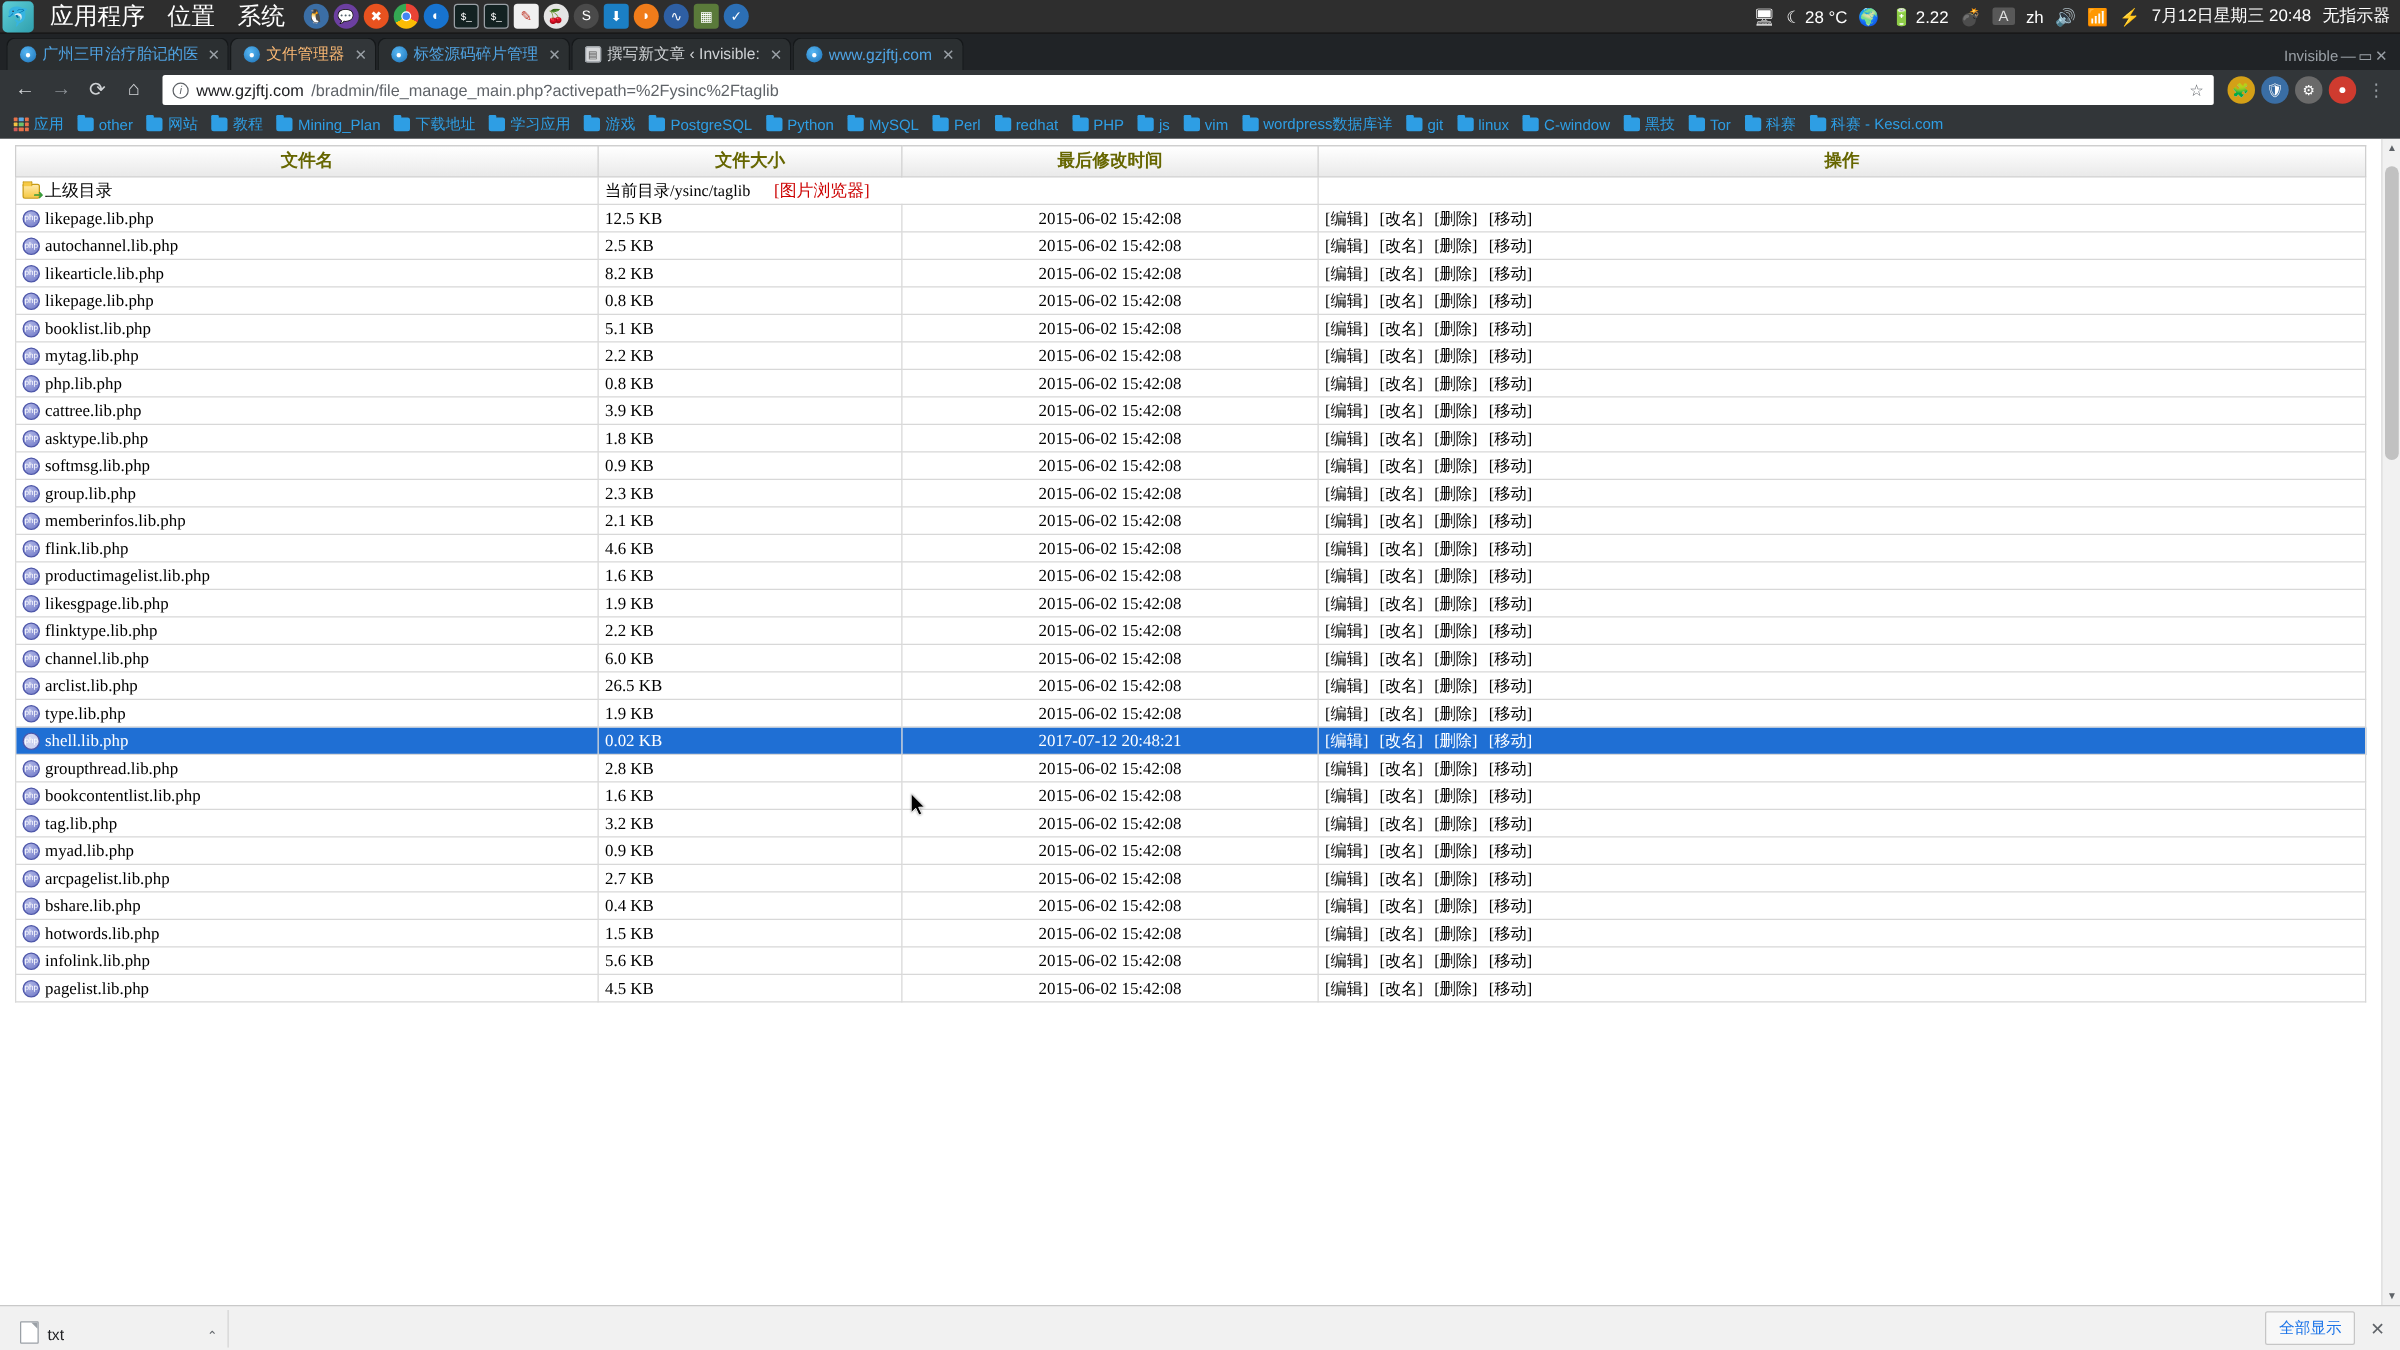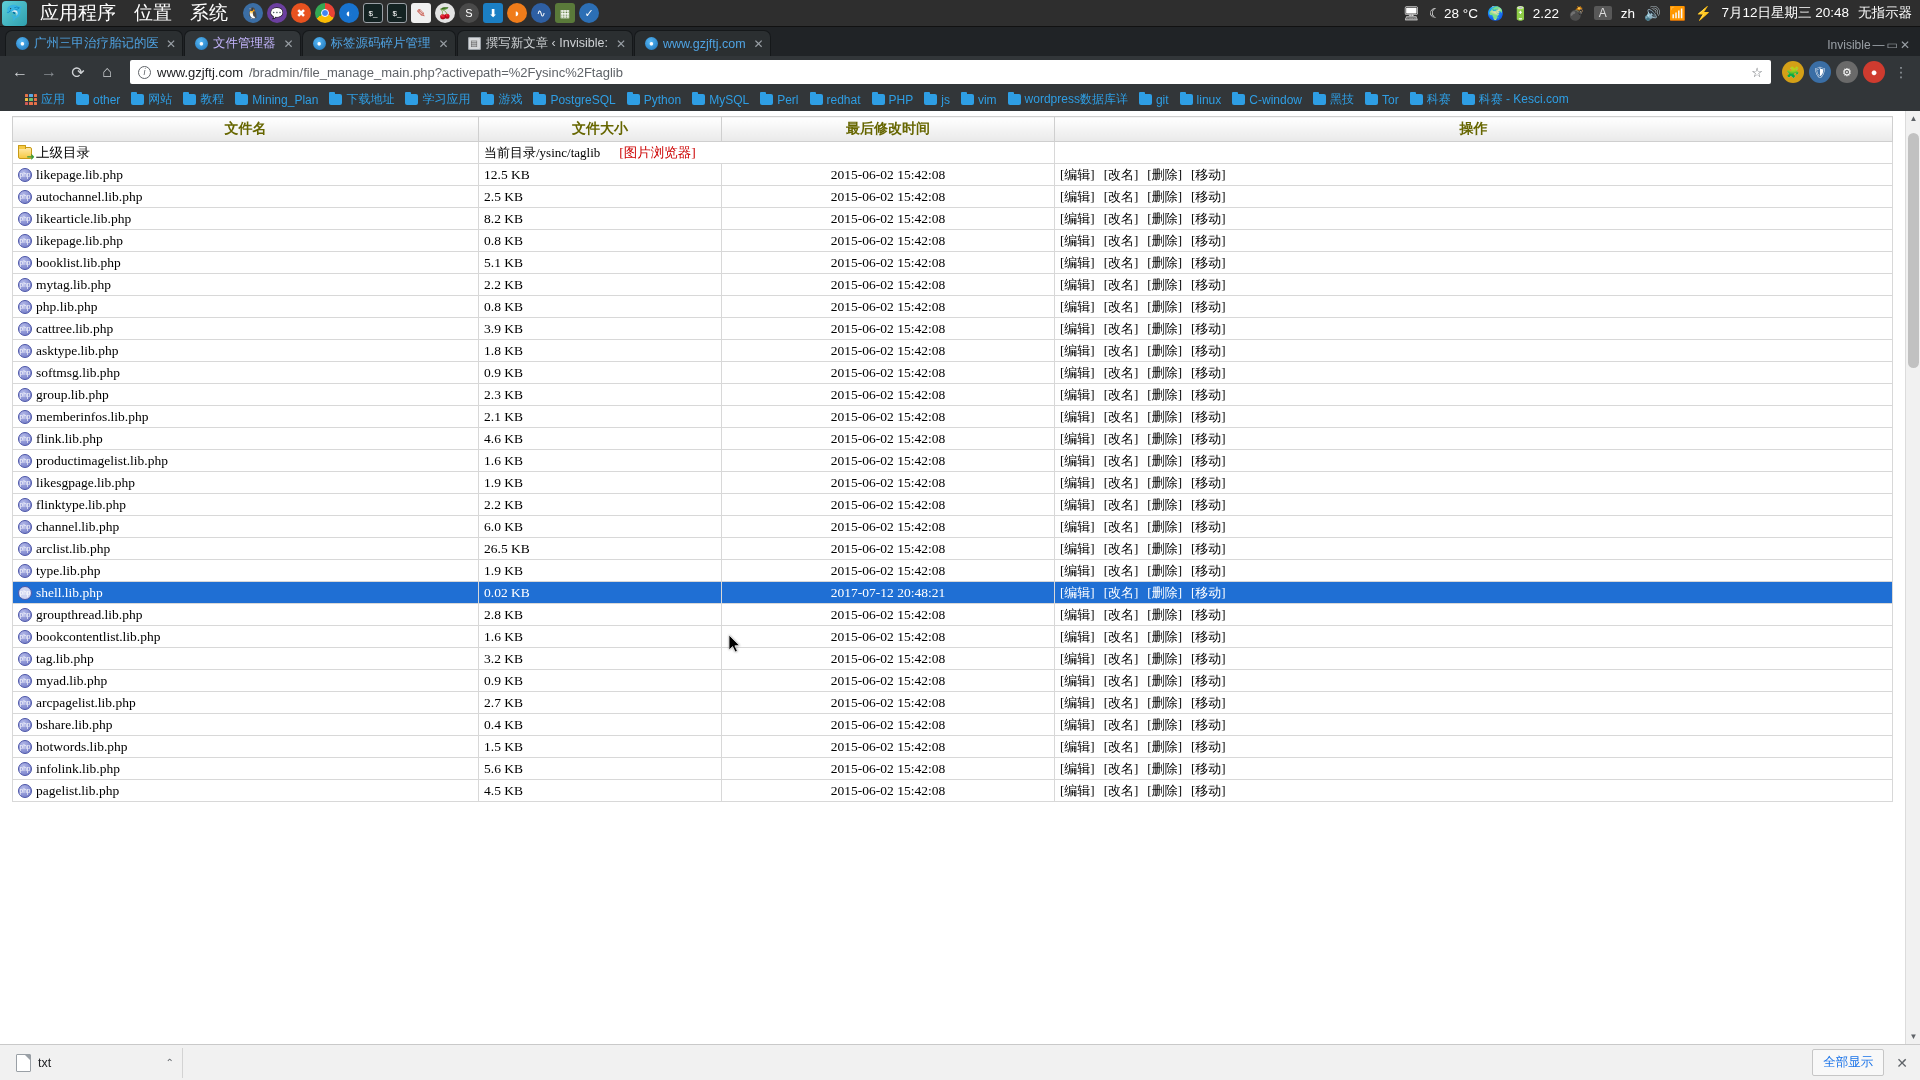--- a/index.html
+++ b/index.html
@@ -74,21 +74,21 @@
     font-size: 8px; color: #fff;
   }
   .tab-fav.doc {
     background: #d6d8da; border-radius: 2px; color: #555;
     box-shadow: inset 0 0 0 1px #9aa0a6;
   }
   .tab-title {
     flex: 1; white-space: nowrap; overflow: hidden;
     text-overflow: clip; color: #4fa3e3; font-size: 12.5px;
   }
-  .tab.active .tab-title { color: #c4b5fd; }
+  .tab.active .tab-title { color: #fdba74; }
   .tab-x { font-size: 12px; color: #9aa0a6; flex: none; padding-left: 3px; }
 
   #toolbar {
     height: 32px; background: #323639;
     display: flex; align-items: center; padding: 0 8px; gap: 5px;
   }
   .nav-btn {
     width: 24px; height: 24px; display: flex;
     align-items: center; justify-content: center;
     color: #8a8f94; font-size: 16px; flex: none;
@@ -111,21 +111,21 @@
   .omni-star { margin-left: auto; color: #5f6368; font-size: 13px; }
   .tb-ico {
     width: 22px; height: 22px; flex: none; border-radius: 50%;
     display: flex; align-items: center; justify-content: center;
     font-size: 11px; color: #fff;
   }
 
   #bookmarks {
     height: 23px; background: #323639;
     display: flex; align-items: center; gap: 1px;
-    padding: 0 20px; overflow: hidden;
+    padding: 0 6px; overflow: hidden;
   }
   .bm {
     display: flex; align-items: center; gap: 4px;
     padding: 2px 5px; font-size: 12px; color: #2e9ee4;
     white-space: nowrap; flex: none;
   }
   .bm-folder {
     width: 13px; height: 11px; background: #2e9ee4;
     border-radius: 1px 2px 2px 2px; flex: none;
     position: relative;
@@ -230,21 +230,21 @@
   }
   #vscroll .arr.up { top: 0; } #vscroll .arr.dn { bottom: 0; }
 
   
   #shelf {
     height: 36px; background: #f1f1f1; border-top: 1px solid #c9c9c9;
     display: flex; align-items: center; padding: 0 8px; gap: 8px;
     position: relative;
   }
   .dl-item {
-    display: flex; align-items: center; gap: 7px;
+    display: flex; align-items: flex-end; gap: 7px;
     padding: 3px 8px; min-width: 175px;
     font-size: 12.5px; color: #202124;
     border-right: 1px solid #d3d3d3; height: 30px;
   }
   .dl-file {
     width: 15px; height: 18px; flex: none;
     background: #ffffff; border: 1px solid #9aa0a6; border-radius: 1px;
     position: relative;
   }
   .dl-file:before {

